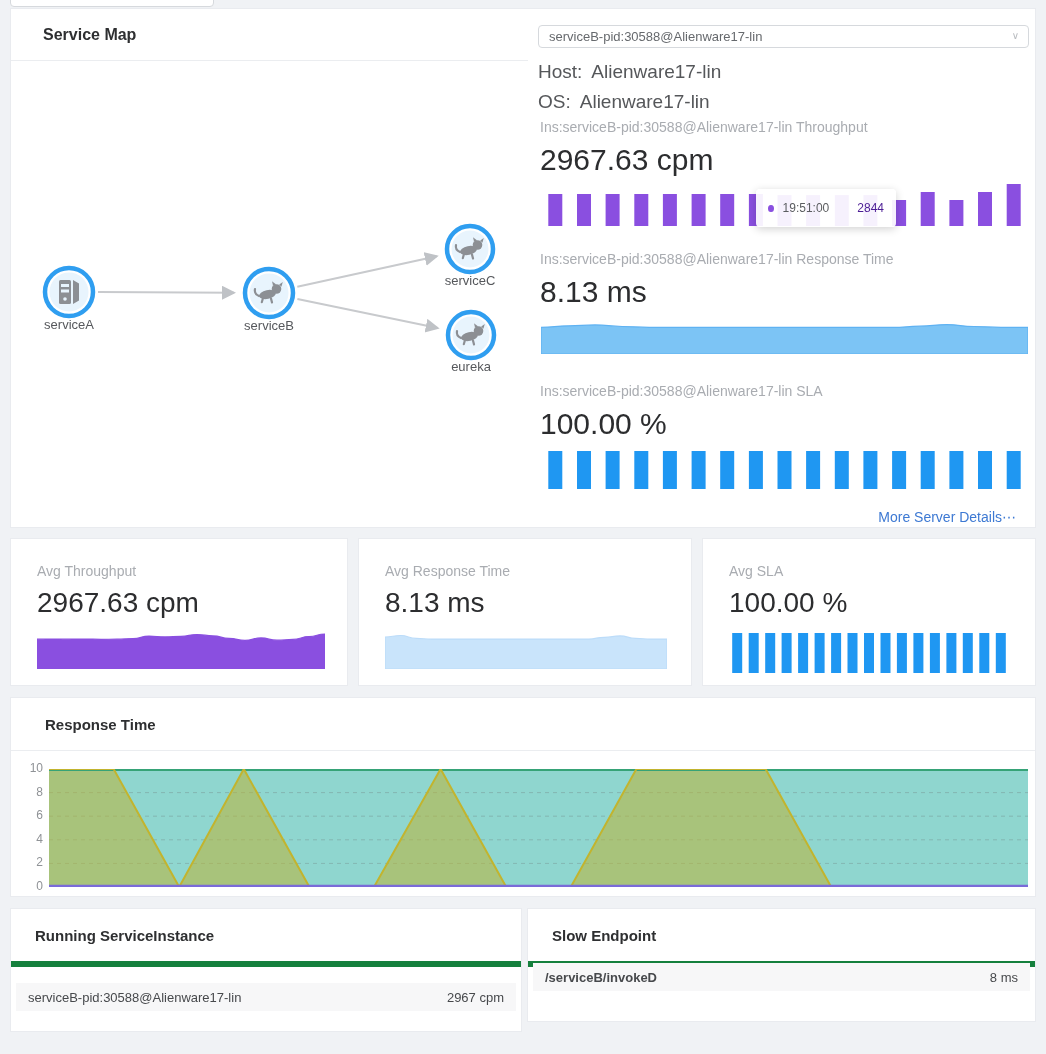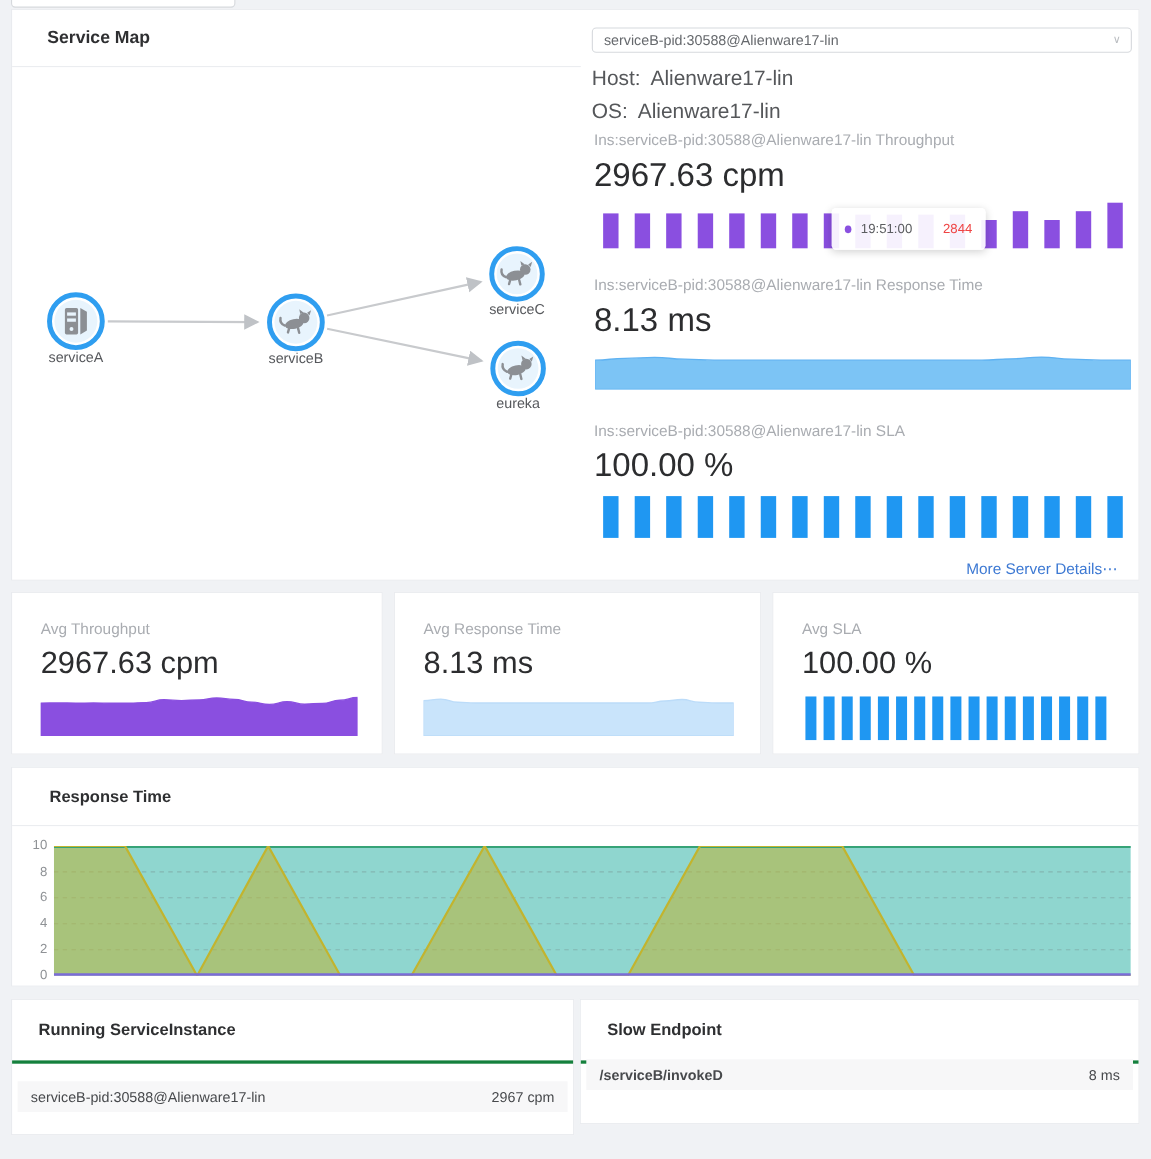--- a/index.html
+++ b/index.html
@@ -27,42 +27,42 @@
   .kv { position:absolute; left:0; font-size:19px; color:#55575a; }
   .kv .k { margin-right:9px; }
   .sec-label { position:absolute; left:2px; font-size:14px; color:#a9acb1; }
   .big { position:absolute; left:2px; font-size:30px; color:#2c2d2f; }
   .chart-wrap { position:absolute; left:3px; width:487px; }
   .tooltip { position:absolute; left:215px; top:5px; width:140px; height:38px;
     background:rgba(255,255,255,0.92); border-radius:4px; box-shadow:0 2px 8px rgba(0,0,0,0.18);
     display:flex; align-items:center; padding:0 12px; font-size:12px; }
   .tooltip .dot { width:7px; height:7px; border-radius:50%; background:#8a50e0; margin-right:9px; }
   .tooltip .t { color:#5b5d60; }
-  .tooltip .val { color:#ef4444; margin-left:28px; }
+  .tooltip .val { color:#4c1d95; margin-left:28px; }
   .more { position:absolute; right:13px; top:500px; font-size:14px; color:#3d79d3; cursor:pointer; text-decoration:none; }
 
   
   .card { top:538px; height:148px; }
   .card-label { position:absolute; left:26px; top:24px; font-size:14px; color:#a9acb1; }
   .card-big { position:absolute; left:26px; top:48px; font-size:28px; color:#2c2d2f; }
   .card svg { position:absolute; left:26px; top:94px; }
 
   
   .rt-panel { left:10px; top:697px; width:1026px; height:200px; }
   .rt-header { position:absolute; left:0; top:0; width:100%; height:53px;
     border-bottom:1px solid #ebedf0; display:flex; align-items:center; padding-left:34px; }
   .rt-header h2 { font-size:15px; font-weight:600; color:#2e2f31; }
   .rt-chart { position:absolute; left:38px; top:71px; }
   .rt-ytick { position:absolute; left:6px; width:26px; text-align:right; font-size:12px; color:#8f9296; }
 
   
   .bl-panel { left:10px; top:908px; width:512px; height:124px; }
   .br-panel { left:527px; top:908px; width:509px; height:114px; }
   .b-header { position:absolute; left:0; top:0; width:100%; height:58px;
-    border-bottom:3px solid #15803d; display:flex; align-items:center; padding-left:24px; }
+    border-bottom:6px solid #15803d; display:flex; align-items:center; padding-left:24px; }
   .b-header h2 { font-size:15px; font-weight:700; color:#2e2f31; }
   .list-row { position:absolute; left:5px; right:5px; height:28px; background:#f7f7f8;
     display:flex; align-items:center; justify-content:space-between;
     padding:0 12px; font-size:13px; color:#47494c; cursor:pointer; }
   .bl-panel .list-row { top:74px; }
   .br-panel .list-row { top:54px; }
   .row-name-bold { font-weight:700; }
 </style>
 </head>
 <body>

